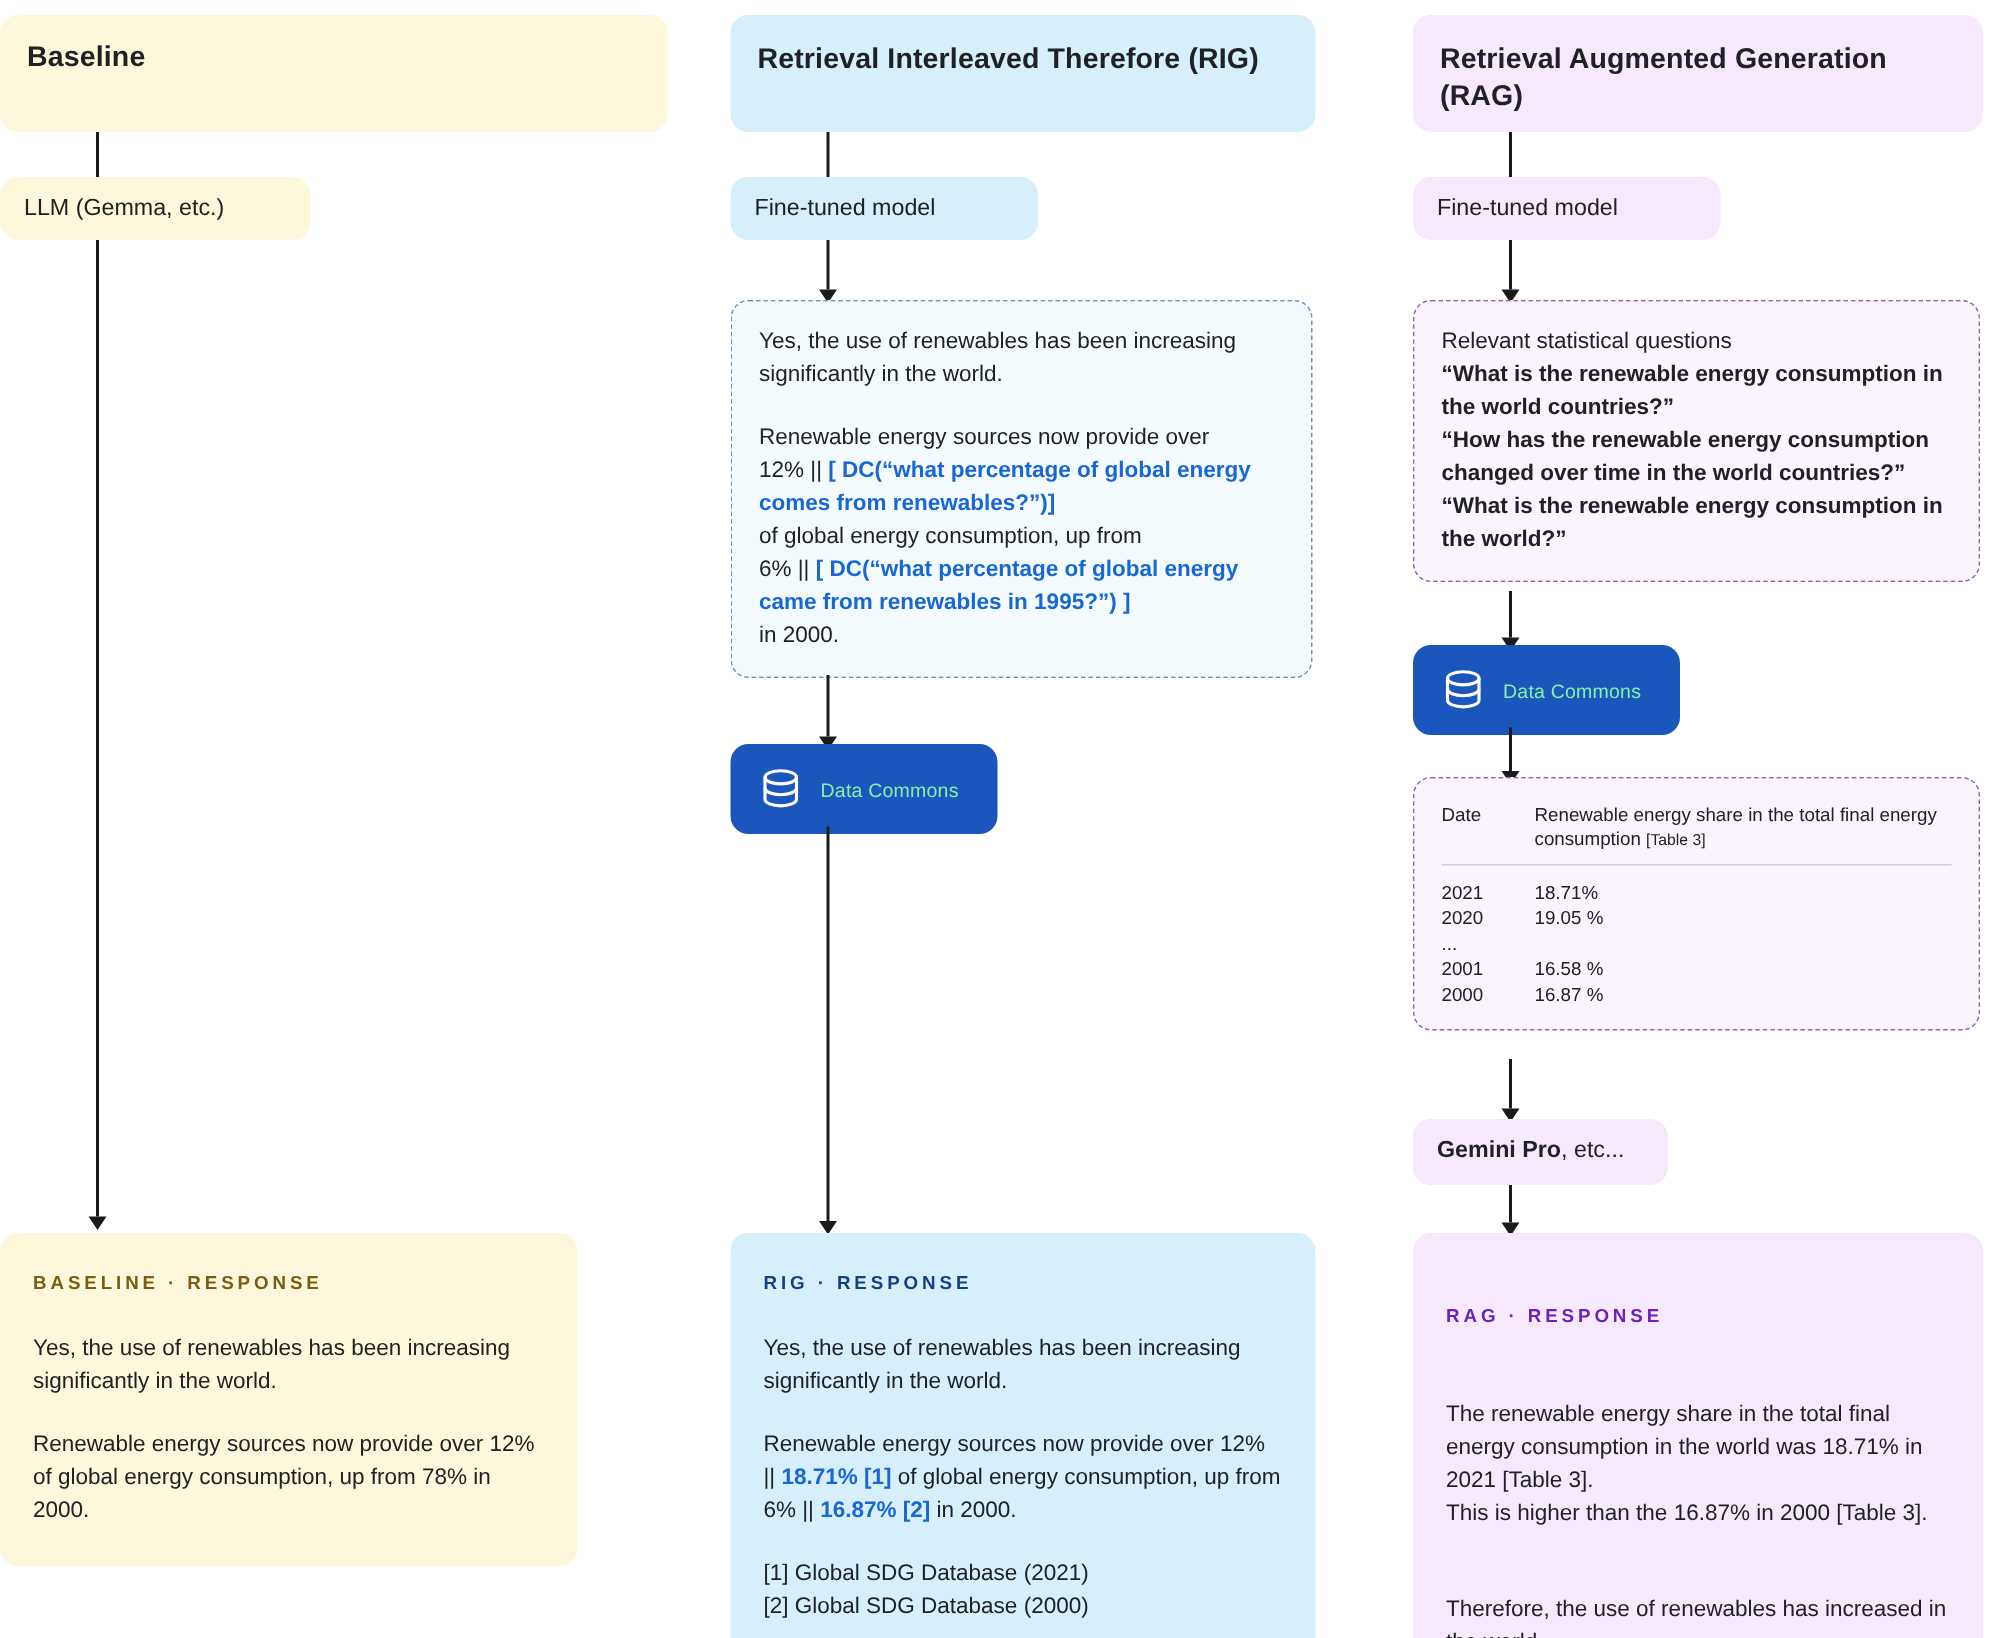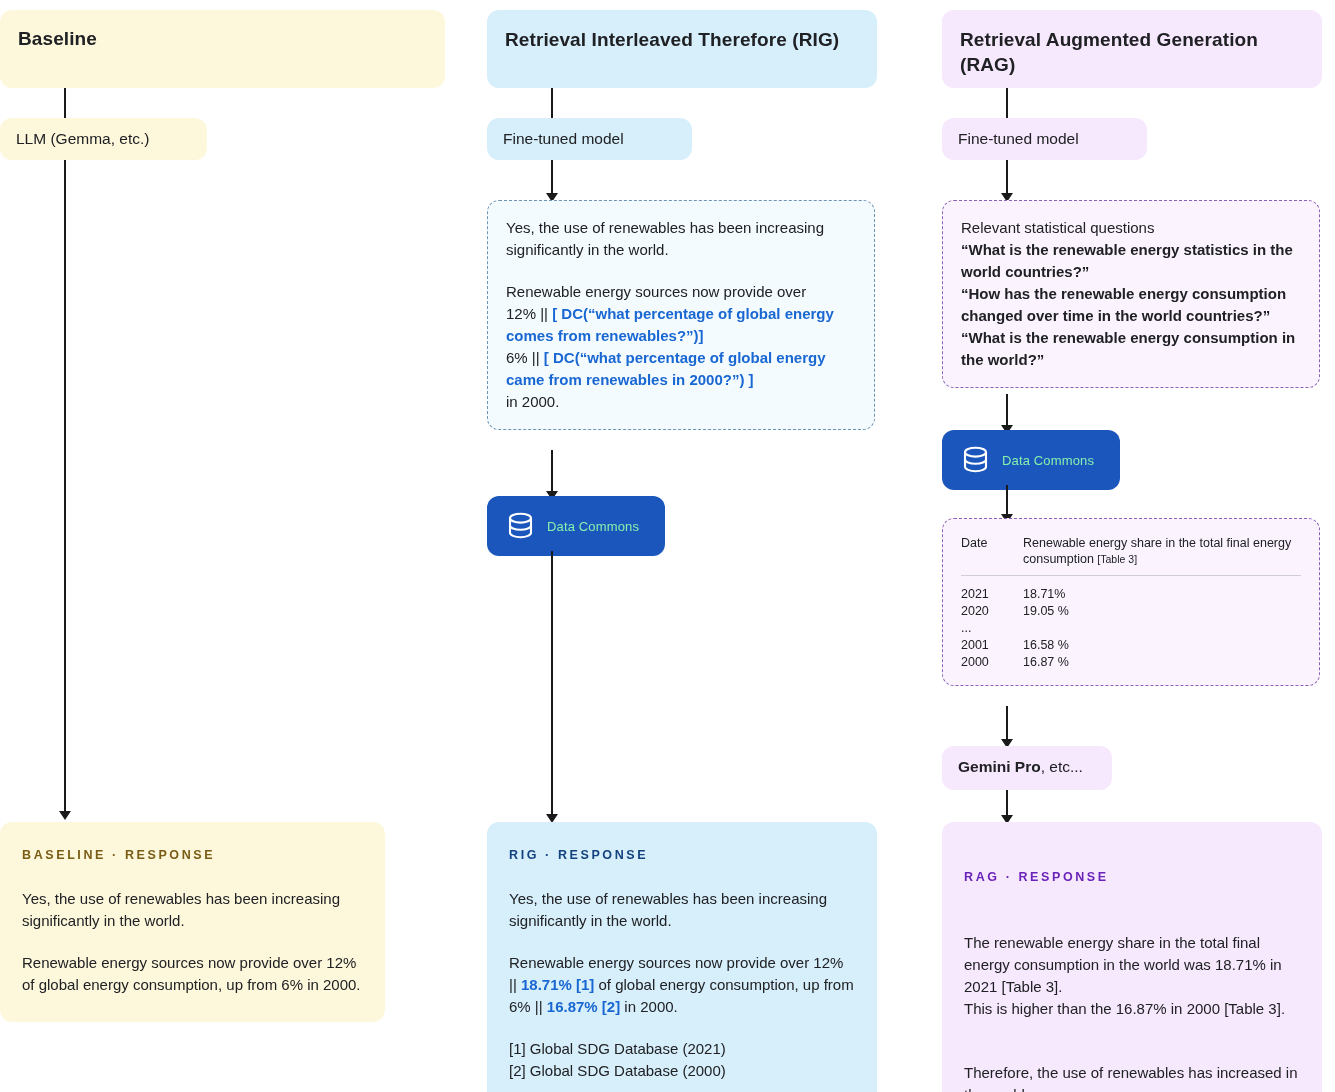--- a/index.html
+++ b/index.html
@@ -160,21 +160,21 @@
   <div class="node pill" style="left:0; top:118px; width:207px; height:42px; background:#FDF8DC;">LLM (Gemma, etc.)</div>
 
   <div class="arrow" style="left:58px; top:160px; height:660px;">
     <div class="shaft" style="height:651px;"></div>
     <div class="head" style="top:651px;"></div>
   </div>
 
   <div class="node resp-card" style="left:0; top:822px; width:385px; background:#FDF8DC;">
     <div class="resp-label" style="color:#7A5C15;">BASELINE · RESPONSE</div>
     <p>Yes, the use of renewables has been increasing significantly in the world.</p>
-    <p class="gap">Renewable energy sources now provide over 12% of global energy consumption, up from 6%  in 2000.</p>
+    <p class="gap">Renewable energy sources now provide over 12% of global energy consumption, up from 78%  in 2000.</p>
   </div>
 </div>
 
 <div class="col" id="col-rig">
 
   <div class="node header-pill two-line" style="left:0; top:10px; width:390px; height:78px; background:#D6EFFB;">Retrieval Interleaved Therefore (RIG)</div>
 
   <div class="arrow" style="left:58px; top:88px; height:40px;">
     <div class="shaft" style="height:31px;"></div>
     <div class="head" style="top:31px;"></div>
@@ -184,21 +184,22 @@
 
   <div class="arrow" style="left:58px; top:160px; height:42px;">
     <div class="shaft" style="height:33px;"></div>
     <div class="head" style="top:33px;"></div>
   </div>
 
   <div class="node dashed blue" style="left:0; top:200px; width:388px;">
     <p>Yes, the use of renewables has been increasing significantly in the world.</p>
     <p class="gap">Renewable energy sources now provide over</p>
     <p><span>12% || </span><span class="dc-call">[ DC(“what percentage of global energy comes from renewables?”)]</span></p>
-    <p><span>6% || </span><span class="dc-call">[ DC(“what percentage of global energy came from renewables in 2000?”) ]</span></p>
+    <p>of global energy consumption, up from</p>
+    <p><span>6% || </span><span class="dc-call">[ DC(“what percentage of global energy came from renewables in 1995?”) ]</span></p>
     <p>in 2000.</p>
   </div>
 
   <div class="arrow" style="left:58px; top:450px; height:50px;">
     <div class="shaft" style="height:41px;"></div>
     <div class="head" style="top:41px;"></div>
   </div>
 
   <div class="node dc-badge" style="left:0; top:496px;">
     <span>
@@ -236,21 +237,21 @@
 
   <div class="node pill" style="left:0; top:118px; width:205px; height:42px; background:#F7E9FD;">Fine-tuned model</div>
 
   <div class="arrow" style="left:58px; top:160px; height:42px;">
     <div class="shaft" style="height:33px;"></div>
     <div class="head" style="top:33px;"></div>
   </div>
 
   <div class="node dashed purple" style="left:0; top:200px; width:378px;">
     <p class="q-title">Relevant statistical questions</p>
-    <p class="q-line">“What is the renewable energy statistics in the world countries?”</p>
+    <p class="q-line">“What is the renewable energy consumption in the world countries?”</p>
     <p class="q-line">“How has the renewable energy consumption changed over time in the world countries?”</p>
     <p class="q-line">“What is the renewable energy consumption in the world?”</p>
   </div>
 
   <div class="arrow" style="left:58px; top:394px; height:40px;">
     <div class="shaft" style="height:31px;"></div>
     <div class="head" style="top:31px;"></div>
   </div>
 
   <div class="node dc-badge" style="left:0; top:430px;">

